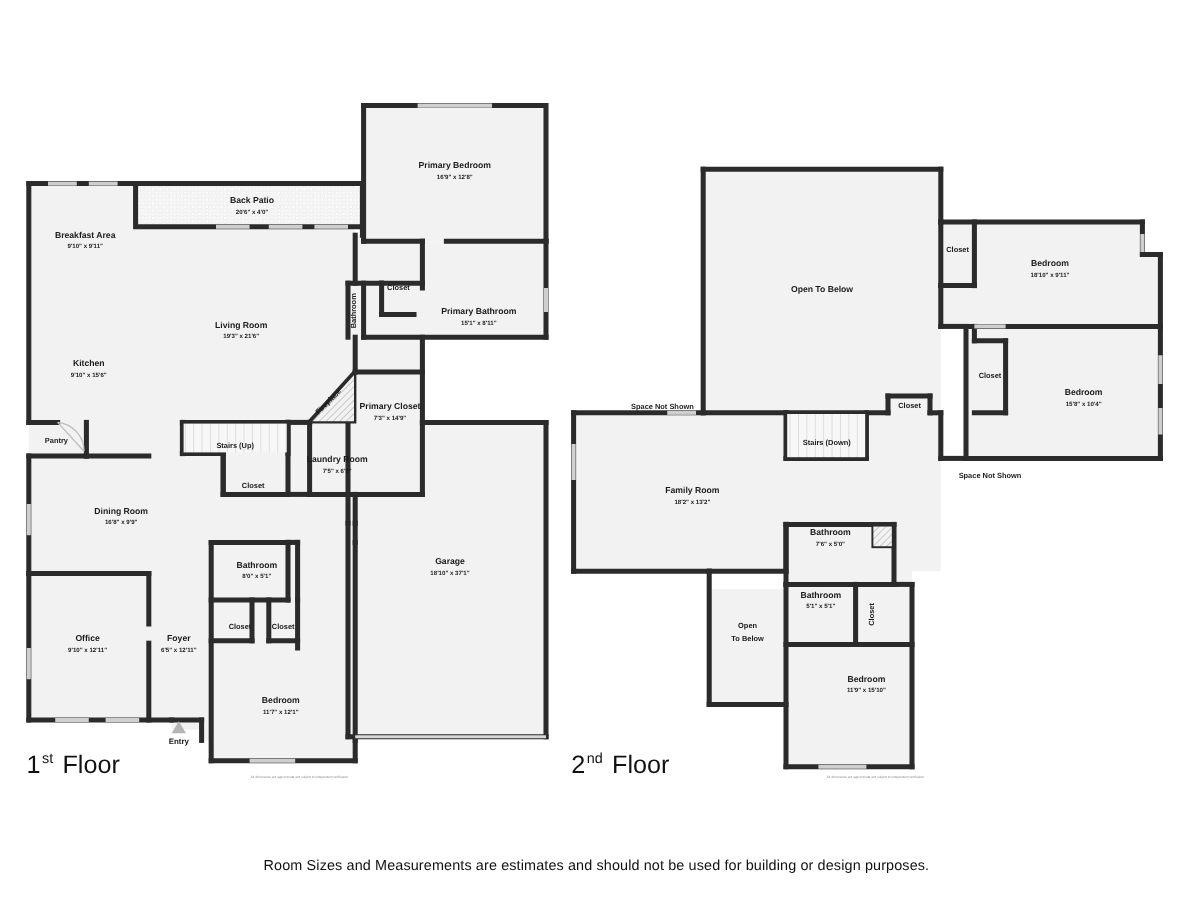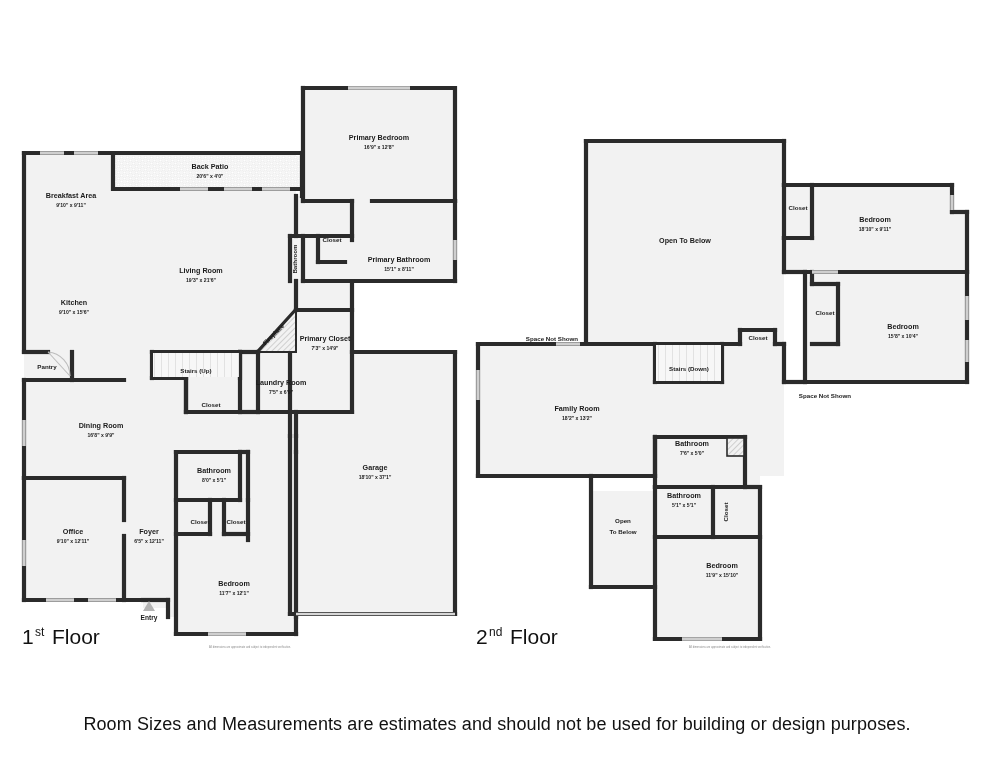--- a/index.html
+++ b/index.html
@@ -15,21 +15,21 @@
   .room-dim{font-family:"Liberation Sans",sans-serif;font-weight:bold;font-size:5.1px;fill:#1b1b1b;text-anchor:middle;}
   .small-name{font-family:"Liberation Sans",sans-serif;font-weight:bold;font-size:6.2px;fill:#1b1b1b;text-anchor:middle;}
   .floor-label{font-family:"Liberation Sans",sans-serif;font-size:21px;fill:#111;}
   .floor-sup{font-family:"Liberation Sans",sans-serif;font-size:12px;fill:#111;}
   .entry-label{font-family:"Liberation Sans",sans-serif;font-weight:bold;font-size:6.6px;fill:#1b1b1b;text-anchor:middle;}
   .tiny-disclaimer{font-family:"Liberation Sans",sans-serif;font-size:2.6px;fill:#8c8c8c;text-anchor:middle;}
   .footer-note{
     position:absolute;left:0;right:0;top:714px;
     text-align:center;
     font-family:"Liberation Sans",sans-serif;
-    font-size:18px;color:#111;letter-spacing:.1px;
+    font-size:12px;color:#111;letter-spacing:.1px;
   }
 </style>
 </head>
 <body>
 
 <svg id="plan-canvas" viewBox="0 0 994 768">
   <defs>
     <pattern id="patio-tile" width="6" height="6" patternUnits="userSpaceOnUse">
       <rect width="6" height="6" fill="#f6f6f6"></rect>
       <circle cx="1.5" cy="1.5" r="1.35" fill="#ffffff" stroke="#dcdcdc" stroke-width="0.35"></circle>

